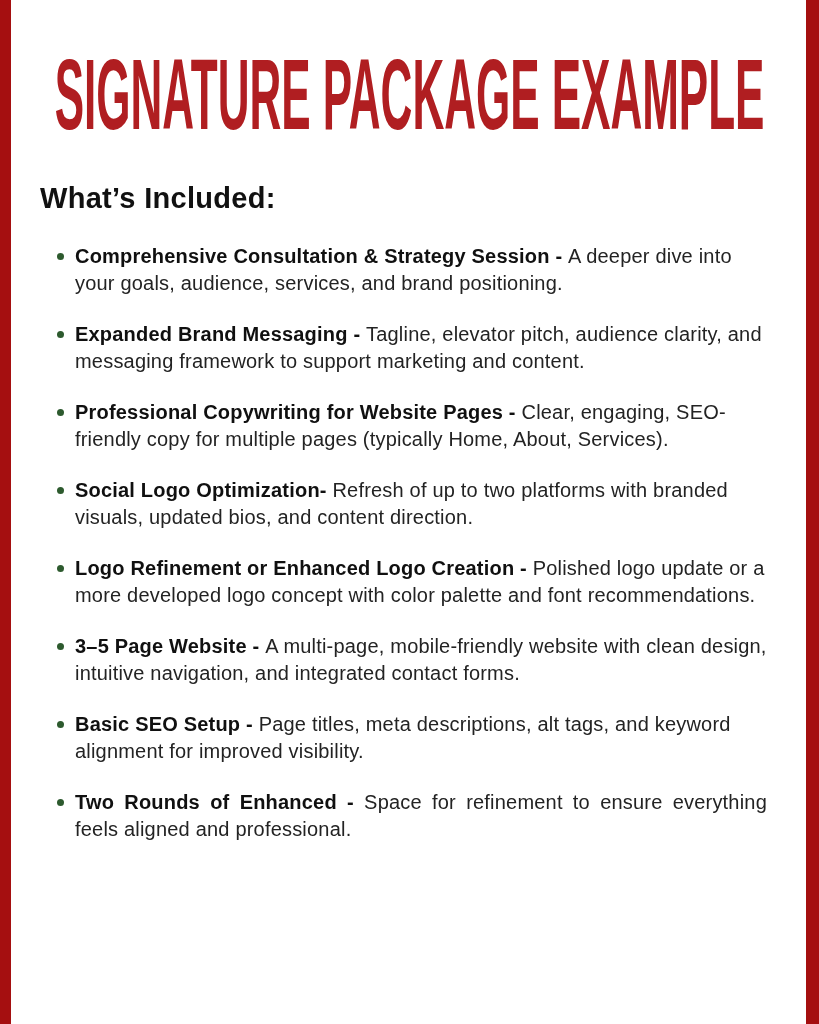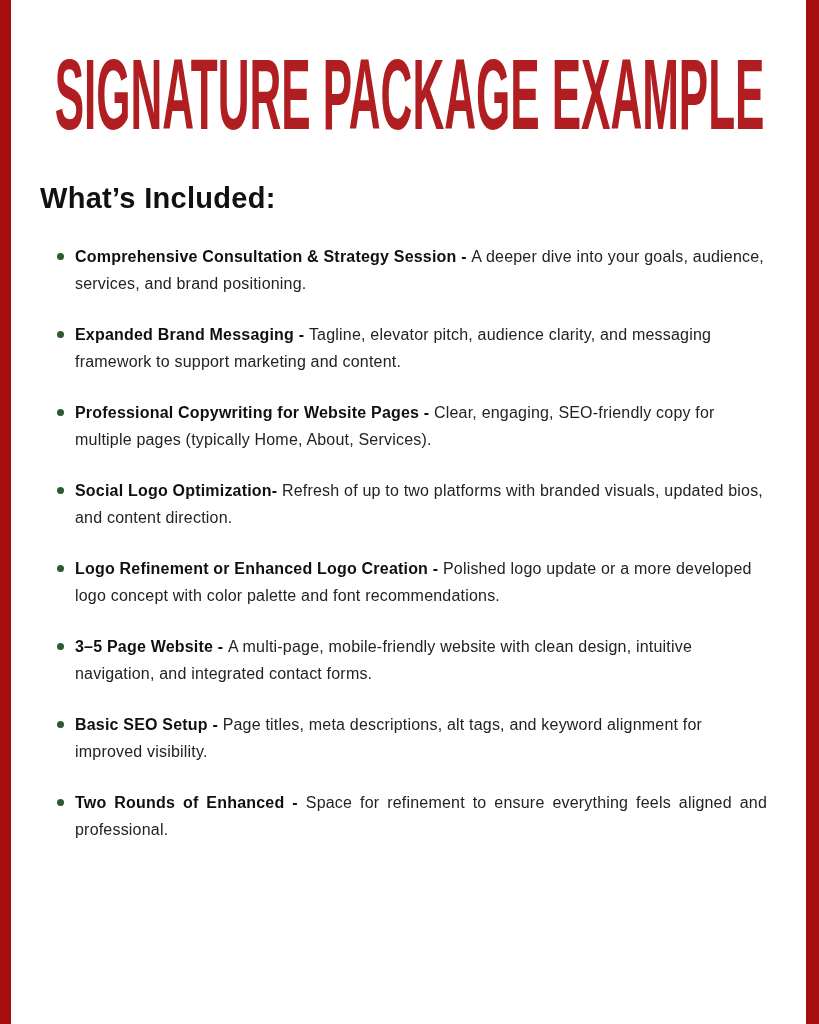--- a/index.html
+++ b/index.html
@@ -53,21 +53,21 @@
   }
   ul.included-list {
     list-style: none;
     margin-top: 25px;
     padding-left: 17px;
   }
   ul.included-list li {
     position: relative;
     padding-left: 18px;
     margin-bottom: 24px;
-    font-size: 16px;
+    font-size: 20px;
     line-height: 27px;
     color: #232323;
     letter-spacing: 0.2px;
   }
   ul.included-list li:last-child { margin-bottom: 0; }
   ul.included-list li.justified { text-align: justify; }
   .bullet {
     position: absolute;
     left: 0;
     top: 10px;

